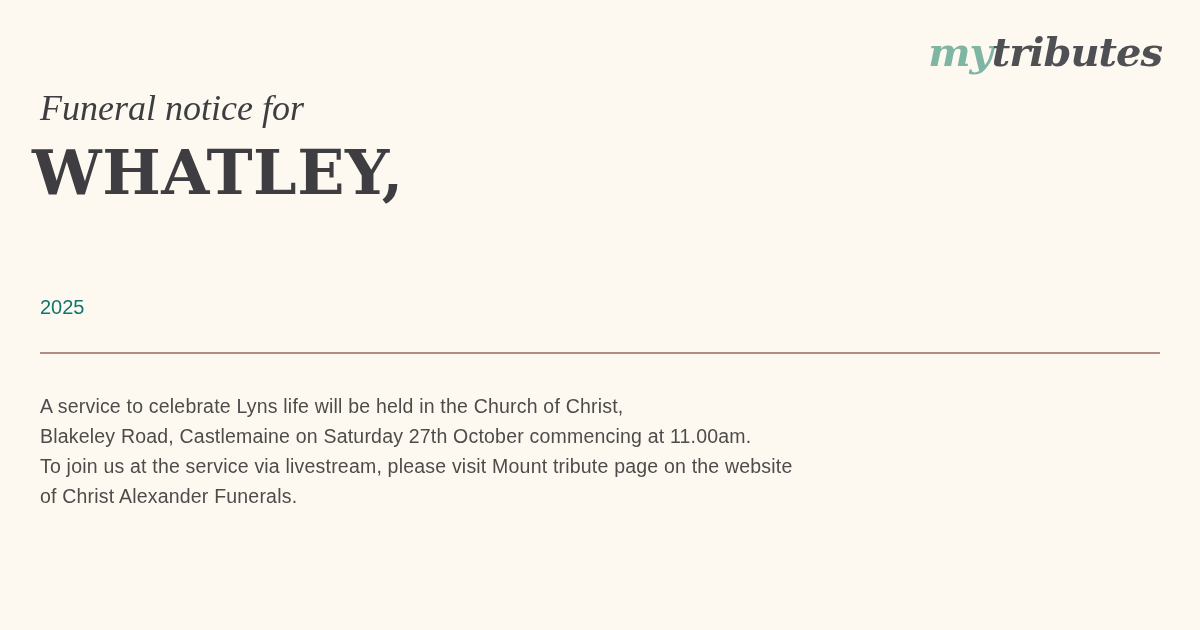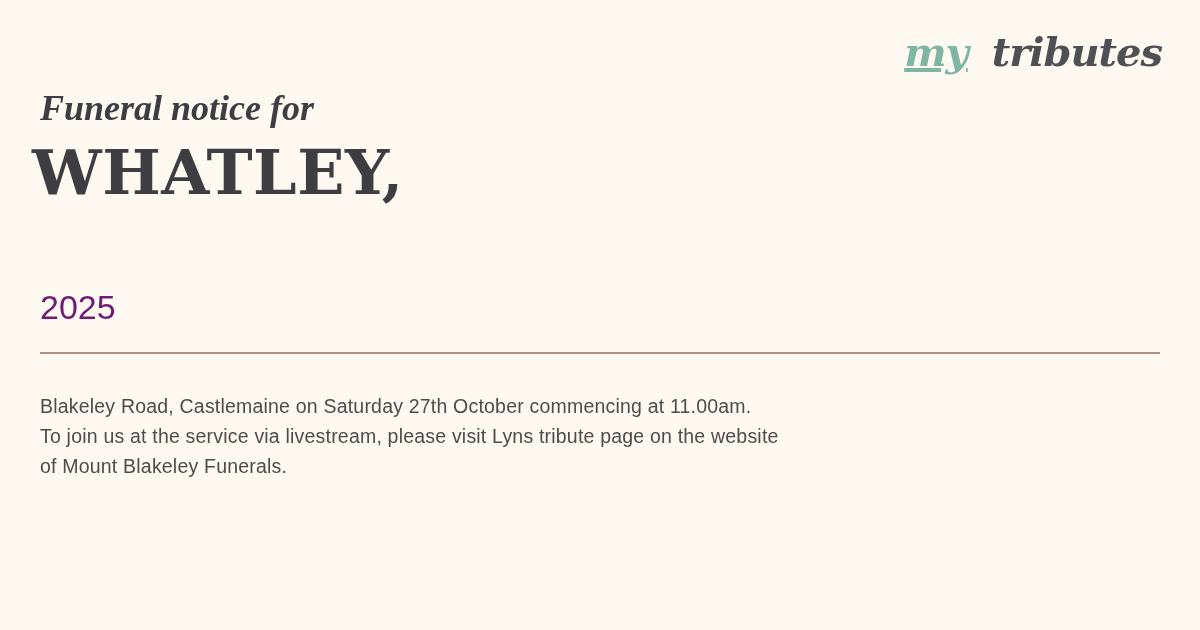--- a/index.html
+++ b/index.html
@@ -22,31 +22,31 @@
     top: 30px;
     right: 38px;
     font-family: "DejaVu Serif", serif;
     font-style: italic;
     font-weight: 700;
     font-size: 40px;
     letter-spacing: -1px;
     line-height: 1.1;
     white-space: nowrap;
   }
-  .logo .logo-my { color: #7EB5A3; text-decoration: underline; }
-  .logo .logo-tributes { color: #4F5054; margin-left: 24px; }
+  .logo .logo-my { color: #7EB5A3; }
+  .logo .logo-tributes { color: #4F5054; }
 
   
   .eyebrow {
     position: absolute;
     left: 40px;
     top: 88px;
     font-family: "Liberation Serif", serif;
     font-style: italic;
-    font-weight: 700;
+    font-weight: 400;
     font-size: 36px;
     line-height: 40px;
     color: #3E3E42;
   }
 
   
   .name-block {
     position: absolute;
     left: 32px;
     top: 138px;
@@ -56,23 +56,23 @@
     line-height: 70px;
     color: #3E3E42;
     letter-spacing: 0.5px;
   }
 
   
   .year {
     position: absolute;
     left: 40px;
     top: 292px;
-    font-size: 34px;
+    font-size: 20px;
     line-height: 30px;
-    color: #701a75;
+    color: #0f766e;
     text-align: right;
   }
 
   
   .divider {
     position: absolute;
     left: 40px;
     top: 352px;
     width: 1120px;
     height: 2px;
@@ -105,18 +105,19 @@
 
   <div class="name-block">
     <div class="surname">WHATLEY,</div>
   </div>
 
   <div class="year">2025</div>
 
   <div class="divider"></div>
 
   <div class="notice-body">
+    <div class="body-line">A service to celebrate Lyns life will be held in the Church of Christ,</div>
     <div class="body-line">Blakeley Road, Castlemaine on Saturday 27th October commencing at 11.00am.</div>
-    <div class="body-line">To join us at the service via livestream, please visit Lyns tribute page on the website</div>
-    <div class="body-line">of Mount Blakeley Funerals.</div>
+    <div class="body-line">To join us at the service via livestream, please visit Mount tribute page on the website</div>
+    <div class="body-line">of Christ Alexander Funerals.</div>
   </div>
 
 </div>
 
 </body></html>

